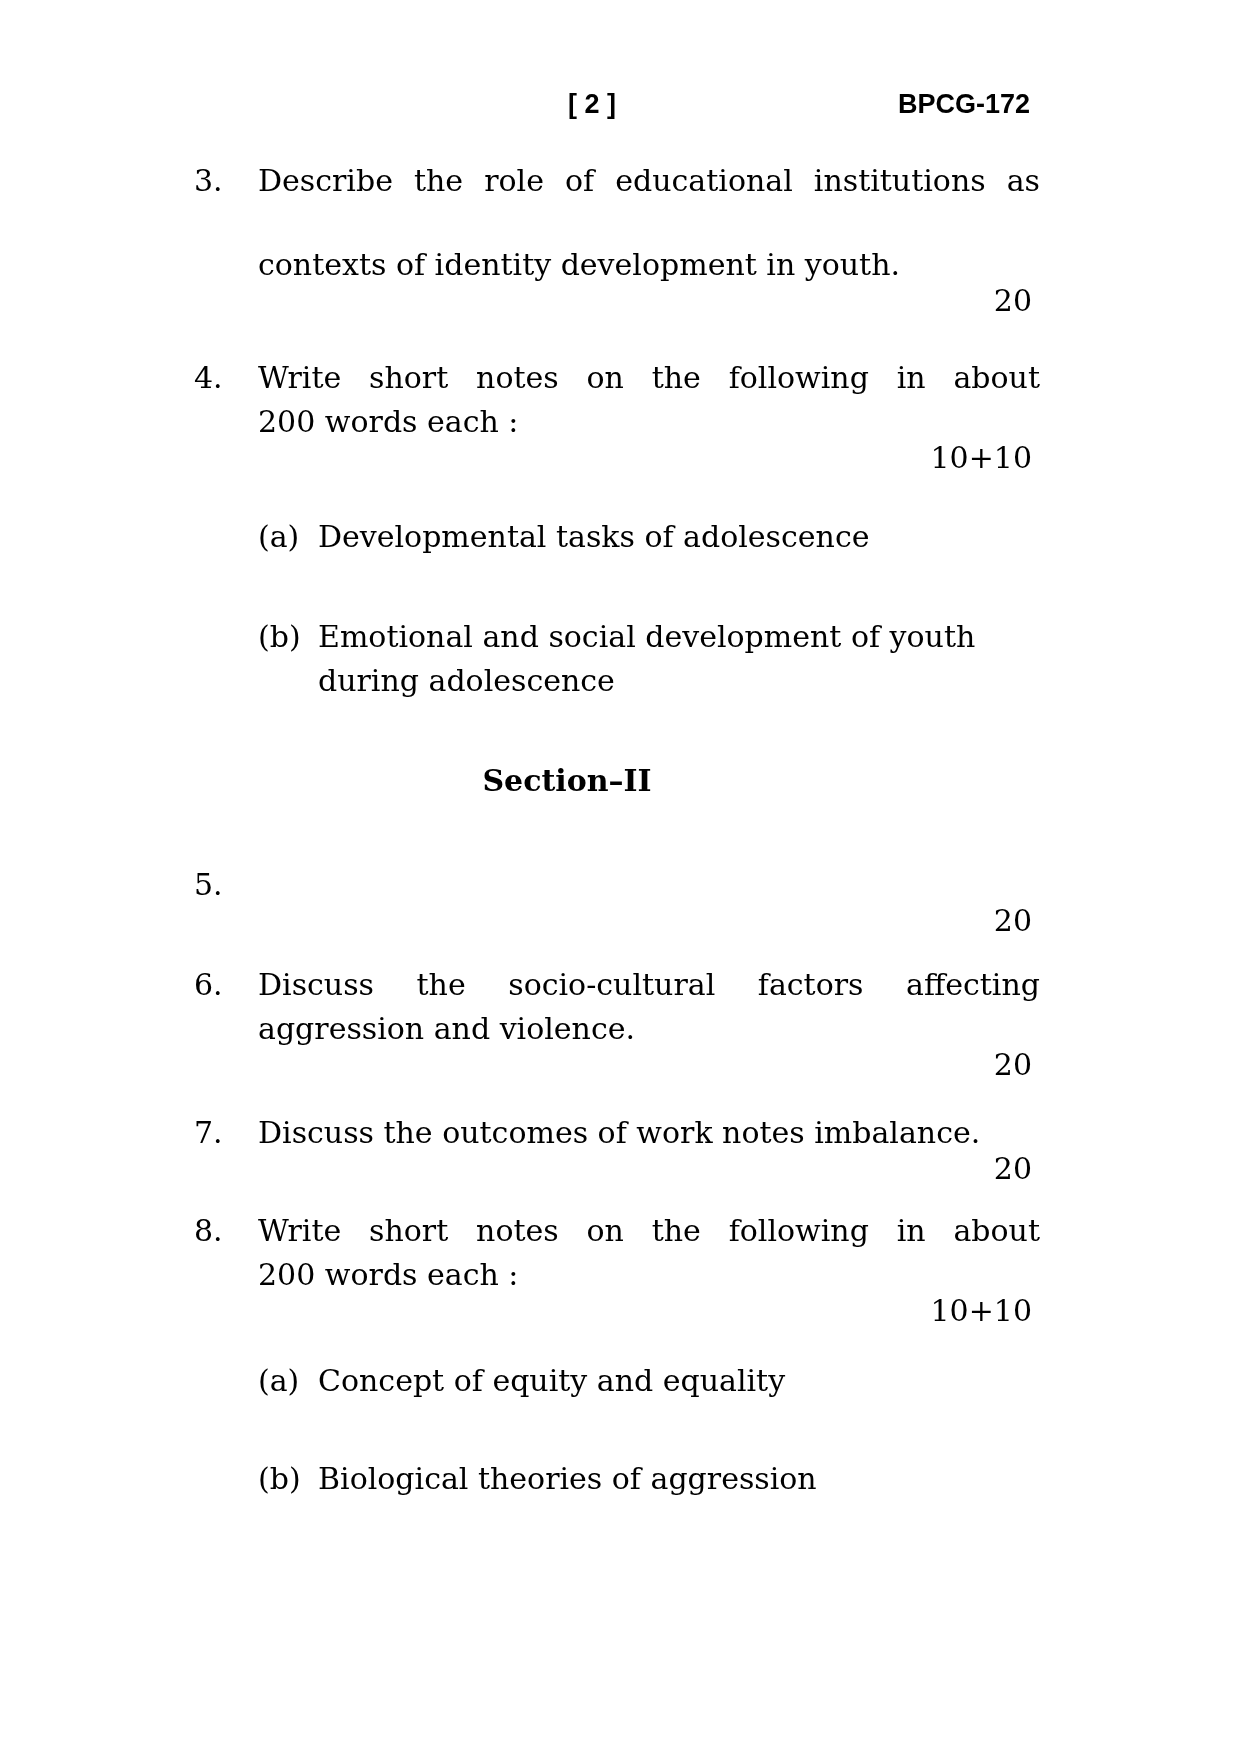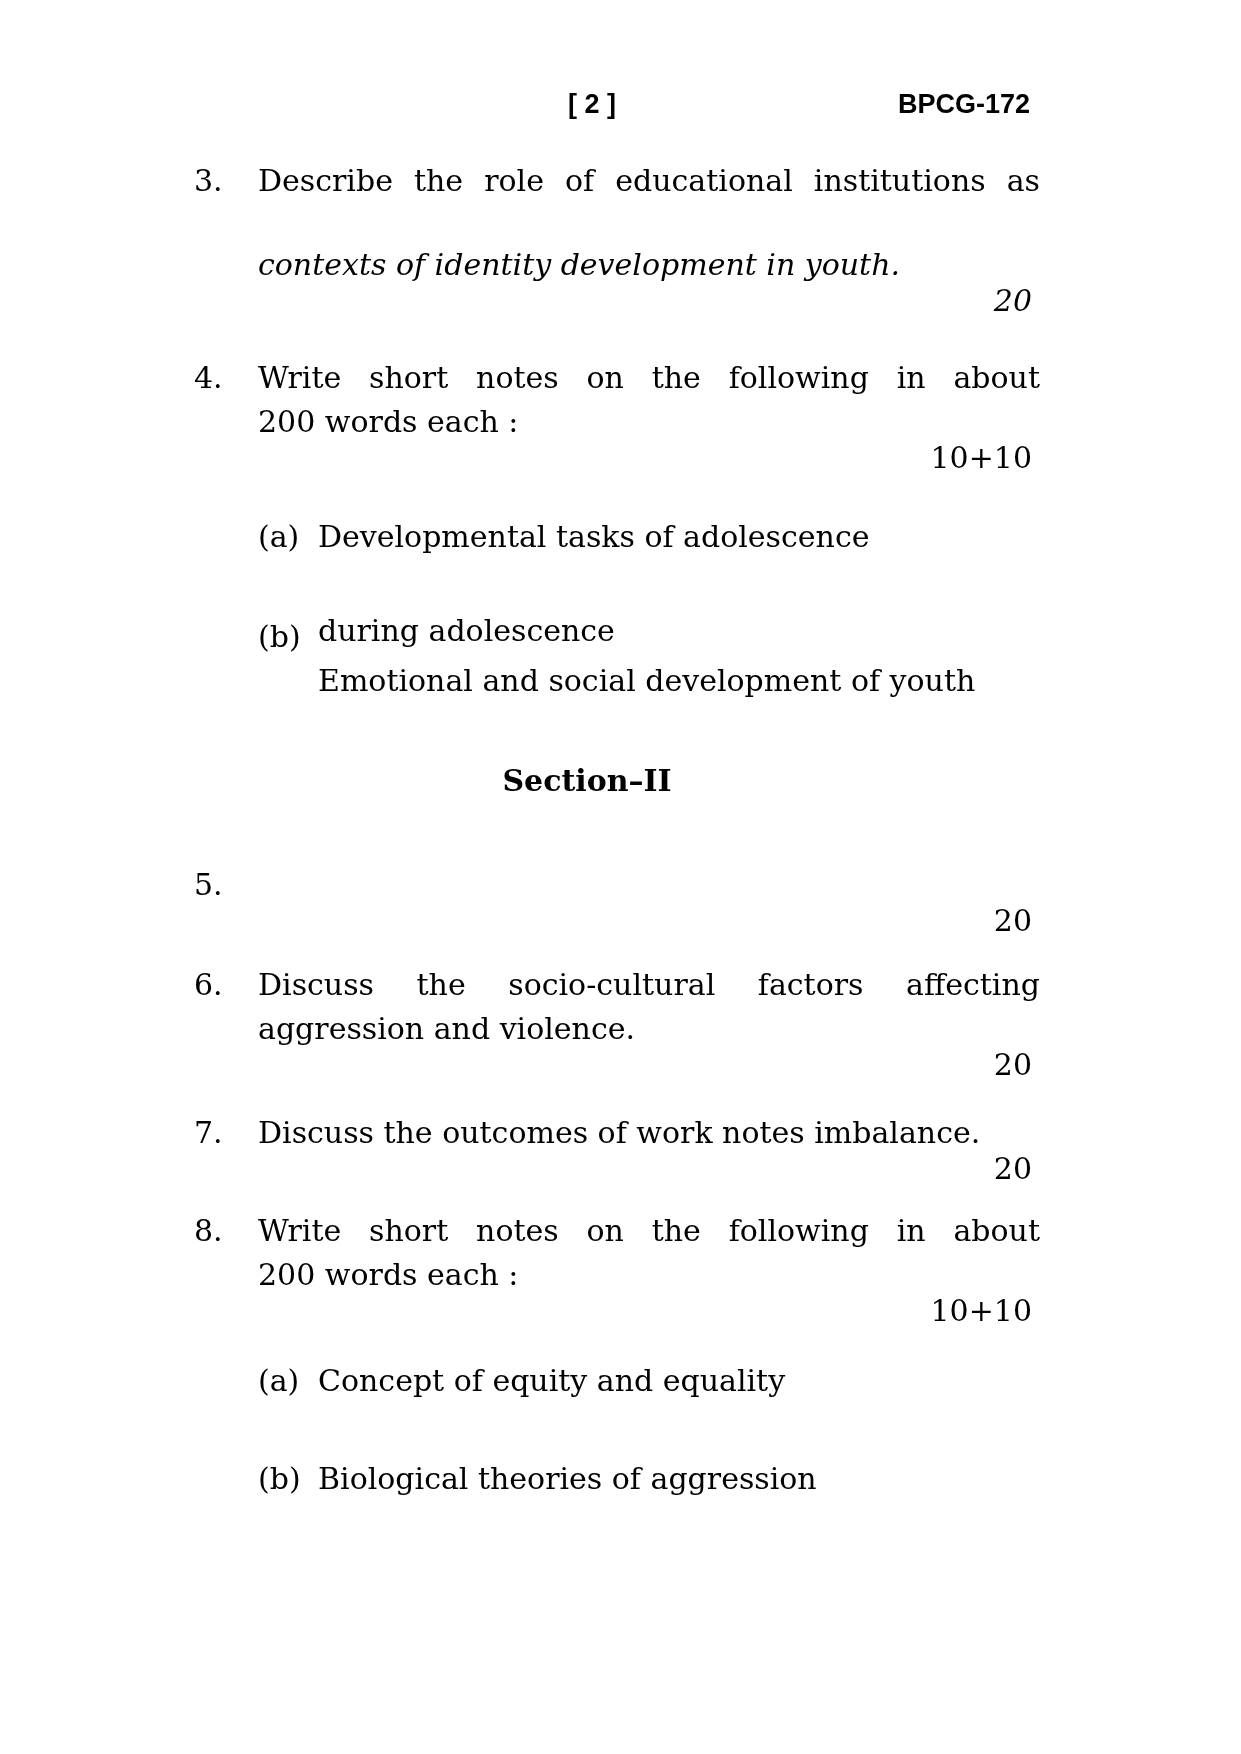--- a/index.html
+++ b/index.html
@@ -11,36 +11,36 @@
     .serif { font-family: "DejaVu Serif", serif; font-size: 30px; color: #000; }
     .q { position: absolute; left: 194px; width: 846px; }
     .num { position: absolute; left: 0; top: 0; width: 60px; }
     .body { position: absolute; left: 64px; right: 0; top: 0; }
     .line { display: block; white-space: nowrap; height: 50px; line-height: 50px; position: relative; }
     .just { text-align: justify; text-align-last: justify; white-space: normal; }
     .marks { position: absolute; right: 8px; top: 0; margin-top: 36px; }
     .sub { position: absolute; left: 258px; width: 782px; }
     .sub .lab { position: absolute; left: 0; top: 0; width: 74px; }
     .sub .txt { position: absolute; left: 60px; right: 0; top: 0; }
-    .section { position: absolute; left: 0; width: 1134px; top: 756px; text-align: center; font-weight: bold; font-family: "DejaVu Serif", serif; font-size: 30px; line-height: 50px; margin-left: 20px; }
+    .section { position: absolute; left: 0; width: 1134px; top: 756px; text-align: center; font-weight: bold; font-family: "DejaVu Serif", serif; font-size: 30px; line-height: 50px; }
     b { font-weight: normal; }
   </style>
 </head>
 <body>
 
 <div class="page">
 
   <div class="hdr hdr-page">[ 2 ]</div>
   <div class="hdr hdr-code">BPCG-172</div>
 
   <div class="q serif" style="top:156px;">
     <span class="num" style="line-height:50px;">3.</span>
     <div class="body">
       <span class="line just">Describe the role of educational institutions as</span>
-      <span class="line" style="margin-top:34px;font-style:italic;">
+      <span class="line" style="margin-top:34px;">
         <span>contexts of identity development in youth.</span>
         <span class="marks">20</span>
       </span>
     </div>
   </div>
 
   <div class="q serif" style="top:353px;">
     <span class="num" style="line-height:50px;">4.</span>
     <div class="body">
       <span class="line just">Write short notes on the following in about</span>
@@ -53,22 +53,22 @@
   </div>
 
   <div class="sub serif" style="top:512px;">
     <span class="lab line">(a)</span>
     <span class="txt line">Developmental tasks of adolescence</span>
   </div>
 
   <div class="sub serif" style="top:612px;">
     <span class="lab line">(b)</span>
     <div class="txt">
+      <span class="line">Emotional and social development of youth</span>
       <span class="line" style="margin-top:-6px;">during adolescence</span>
-      <span class="line">Emotional and social development of youth</span>
     </div>
   </div>
 
   <div class="section">Section–II</div>
 
   <div class="q serif" style="top:860px;">
     <span class="num" style="line-height:50px;">5.</span>
     <div class="body">
       <span class="line">
         <span class="marks">20</span>

